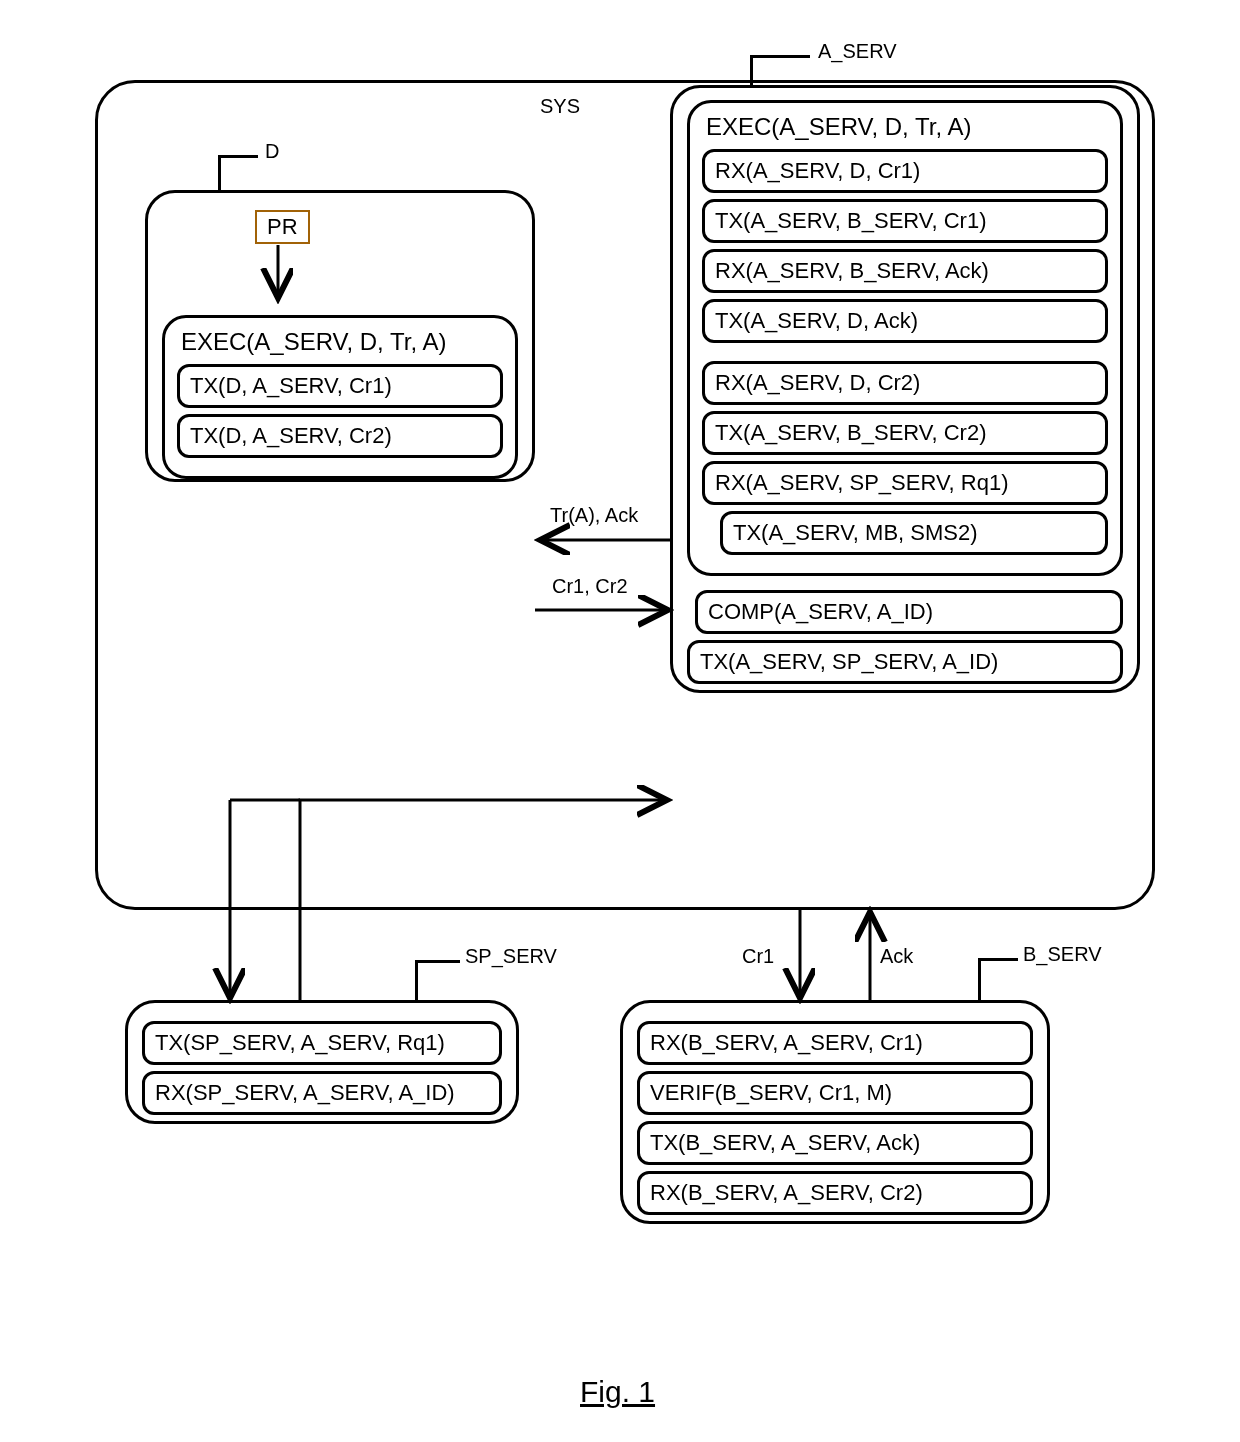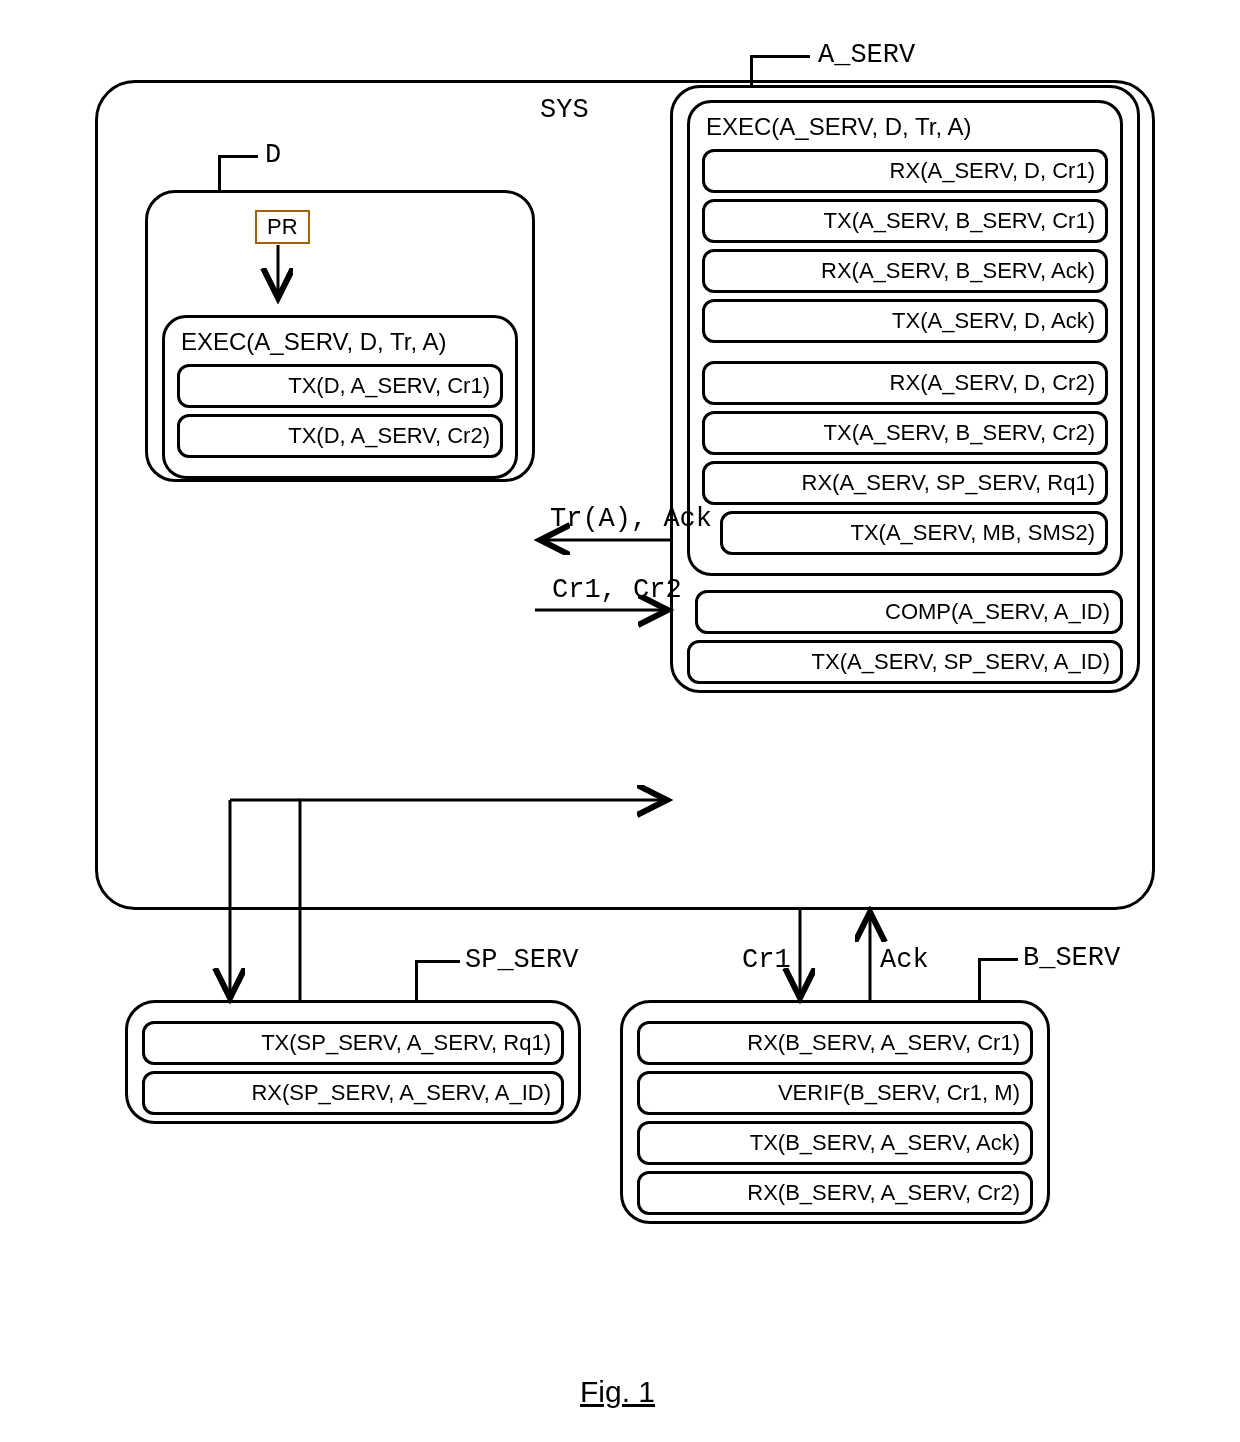--- a/index.html
+++ b/index.html
@@ -35,32 +35,30 @@
   .inner-title {
     margin: 0 0 8px 4px;
     font-size: 24px;
   }
   .step {
     border: 3px solid #000;
     border-radius: 12px;
     padding: 6px 10px;
     margin: 6px 0;
     white-space: nowrap;
-    text-align: right;
   }
   .pr-box {
     position: absolute;
     border: 2px solid #a16207;
     padding: 2px 10px;
   }
   .label {
     position: absolute;
-    font-size: 27px;
+    font-size: 20px;
     white-space: nowrap;
-    font-family: Liberation Mono, monospace;
   }
   .lead {
     position: absolute;
     background: #000;
   }
   .caption {
     position: absolute;
     font-size: 30px;
     text-decoration: underline;
   }
@@ -118,21 +116,21 @@
     <div class="step">TX(A_SERV, SP_SERV,  A_ID)</div>
   </div>
 
   <div class="label" style="left:550px; top:504px;">Tr(A), Ack</div>
   <div class="label" style="left:552px; top:575px;">Cr1, Cr2</div>
 
   <div class="lead" style="left:415px; top:960px; width:3px; height:40px;"></div>
   <div class="lead" style="left:415px; top:960px; width:45px; height:3px;"></div>
   <div class="label" style="left:465px; top:945px;">SP_SERV</div>
 
-  <div class="mid-box" style="left:125px; top:1000px; width:456px;">
+  <div class="mid-box" style="left:125px; top:1000px; width:394px;">
     <div class="step">TX(SP_SERV, A_SERV, Rq1)</div>
     <div class="step">RX(SP_SERV, A_SERV,  A_ID)</div>
   </div>
 
   <div class="lead" style="left:978px; top:958px; width:3px; height:45px;"></div>
   <div class="lead" style="left:978px; top:958px; width:40px; height:3px;"></div>
   <div class="label" style="left:1023px; top:943px;">B_SERV</div>
 
   <div class="mid-box" style="left:620px; top:1000px; width:430px;">
     <div class="step">RX(B_SERV, A_SERV, Cr1)</div>

